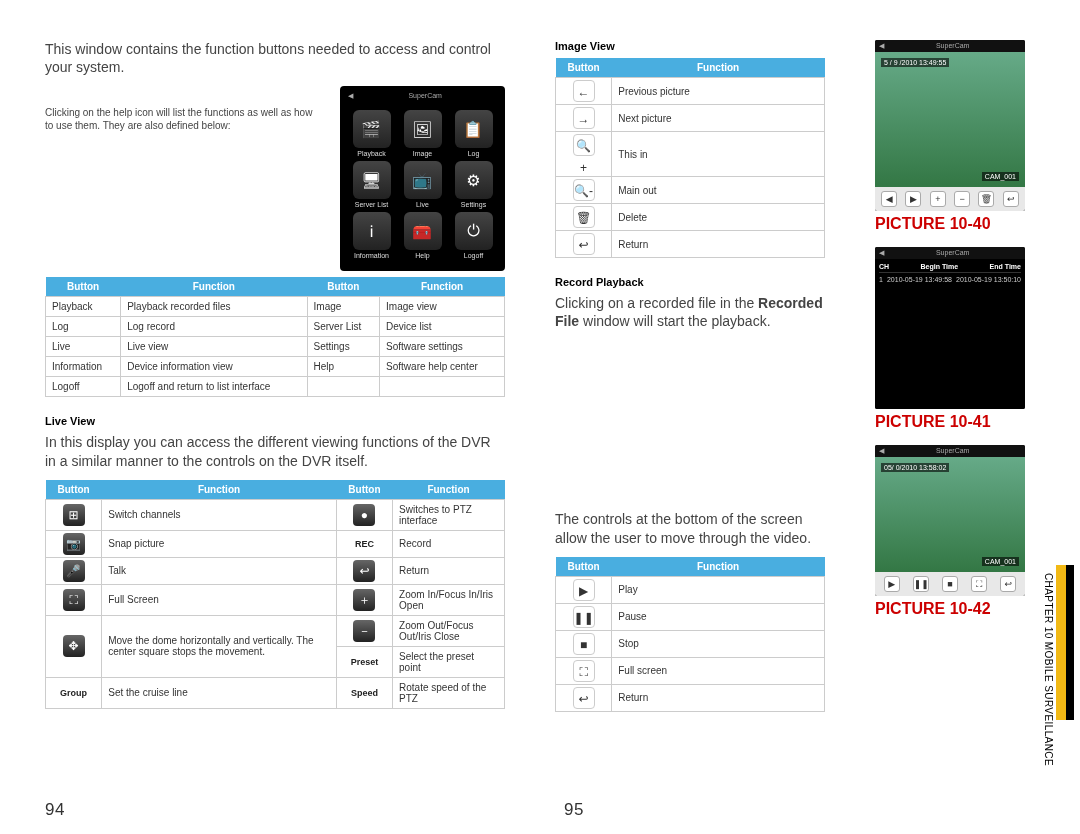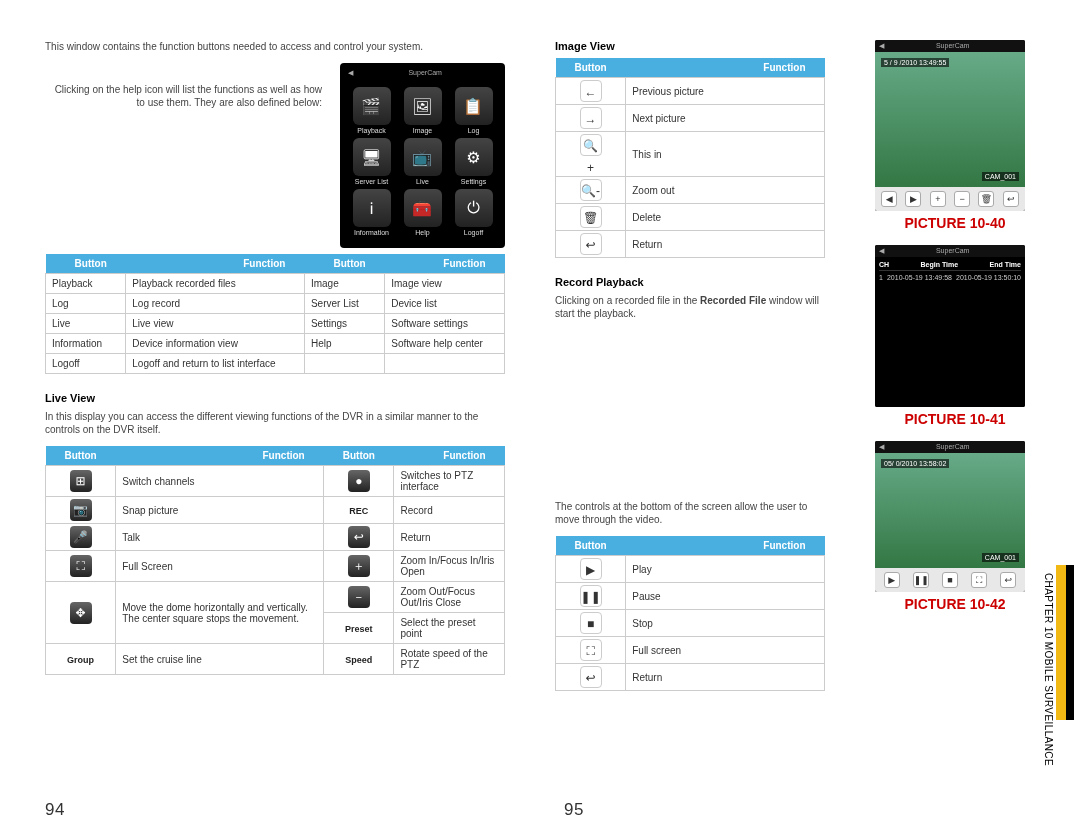--- a/index.html
+++ b/index.html
@@ -11,36 +11,36 @@
     position: relative;
     font-size: 11px;
     color: #333;
   }
   .page-wrap { display: flex; padding: 40px 30px 20px 45px; gap: 50px; }
   .col-left { width: 460px; }
   .col-right { width: 270px; }
   .col-images { width: 160px; }
 
   .section-title { font-weight: bold; font-size: 11px; margin-bottom: 6px; color: #000; }
-  .para { font-size: 10px; line-height: 1.3; margin-bottom: 10px; color: #444; }
-  .caption { color: #c00; font-weight: bold; font-size: 14px; text-align: center; margin-top: 4px; margin-bottom: 14px; }
+  .para { font-size: 14px; line-height: 1.3; margin-bottom: 10px; color: #444; }
+  .caption { color: #c00; font-weight: bold; font-size: 16px; text-align: left; margin-top: 4px; margin-bottom: 14px; }
 
   
   .mainmenu-row { display:flex; gap:18px; align-items:flex-start; margin-bottom:6px;}
-  .mainmenu-text { flex:1; font-size:10px; line-height:1.3; color:#444; padding-top:20px;text-align:right;}
+  .mainmenu-text { flex:1; font-size:10px; line-height:1.3; color:#444; padding-top:20px;}
   .phone-mock { width:165px; background:#000; border-radius:4px; padding:4px; }
   .phone-top { color:#aaa; font-size:7px; padding:2px 4px; display:flex; justify-content:space-between;}
   .app-grid { display:grid; grid-template-columns:repeat(3,1fr); gap:4px; padding:8px 4px; }
   .app-cell { text-align:center; }
   .app-ic { width:38px; height:38px; border-radius:6px; background:linear-gradient(#444,#222); margin:0 auto 2px; display:flex; align-items:center; justify-content:center; color:#fff; font-size:16px;}
   .app-lbl { color:#ddd; font-size:7px; }
 
   
   table.func { border-collapse: collapse; width:100%; margin-bottom:18px; font-size:10px;}
-  table.func th { background:#49aee0; color:#fff; text-align:right; padding:4px 19px; font-weight:bold; font-size:10px;}
+  table.func th { background:#49aee0; color:#fff; text-align:center; padding:4px 12px; font-weight:bold; font-size:10px;}
   table.func td { border:1px solid #ccc; padding:4px 6px; vertical-align:middle; background:#fff;}
   table.func td.icon-cell { width:34px; text-align:center; padding:2px;}
   .ic-box { display:inline-block; width:22px; height:22px; border-radius:4px; background:linear-gradient(#666,#222); color:#fff; font-size:12px; line-height:22px; text-align:center;}
   .ic-txt { font-size:9px; font-weight:bold; color:#222; }
 
   
   .shot { width:150px; background:#000; border-radius:2px; margin-bottom:2px; overflow:hidden;}
   .shot-bar { color:#aaa; font-size:7px; padding:2px 4px; display:flex; justify-content:space-between; background:#111;}
   .shot-img { height:135px; background:linear-gradient(#6a8,#374); position:relative;}
   .shot-img .ts { position:absolute; top:6px; left:6px; background:rgba(0,0,0,.6); color:#fff; font-size:7px; padding:1px 3px;}
@@ -233,21 +233,21 @@
           <tr>
             <td class="icon-cell"><span class="ic-box" style="background:#fff;color:#333;border:1px solid #ccc">→</span></td>
             <td>Next picture</td>
           </tr>
           <tr>
             <td class="icon-cell"><span class="ic-box" style="background:#fff;color:#333;border:1px solid #ccc">🔍+</span></td>
             <td>This in</td>
           </tr>
           <tr>
             <td class="icon-cell"><span class="ic-box" style="background:#fff;color:#333;border:1px solid #ccc">🔍-</span></td>
-            <td>Zoom out</td>
+            <td>Main out</td>
           </tr>
           <tr>
             <td class="icon-cell"><span class="ic-box" style="background:#fff;color:#333;border:1px solid #ccc">🗑</span></td>
             <td>Delete</td>
           </tr>
           <tr>
             <td class="icon-cell"><span class="ic-box" style="background:#fff;color:#333;border:1px solid #ccc">↩</span></td>
             <td>Return</td>
           </tr>
         </tbody>

